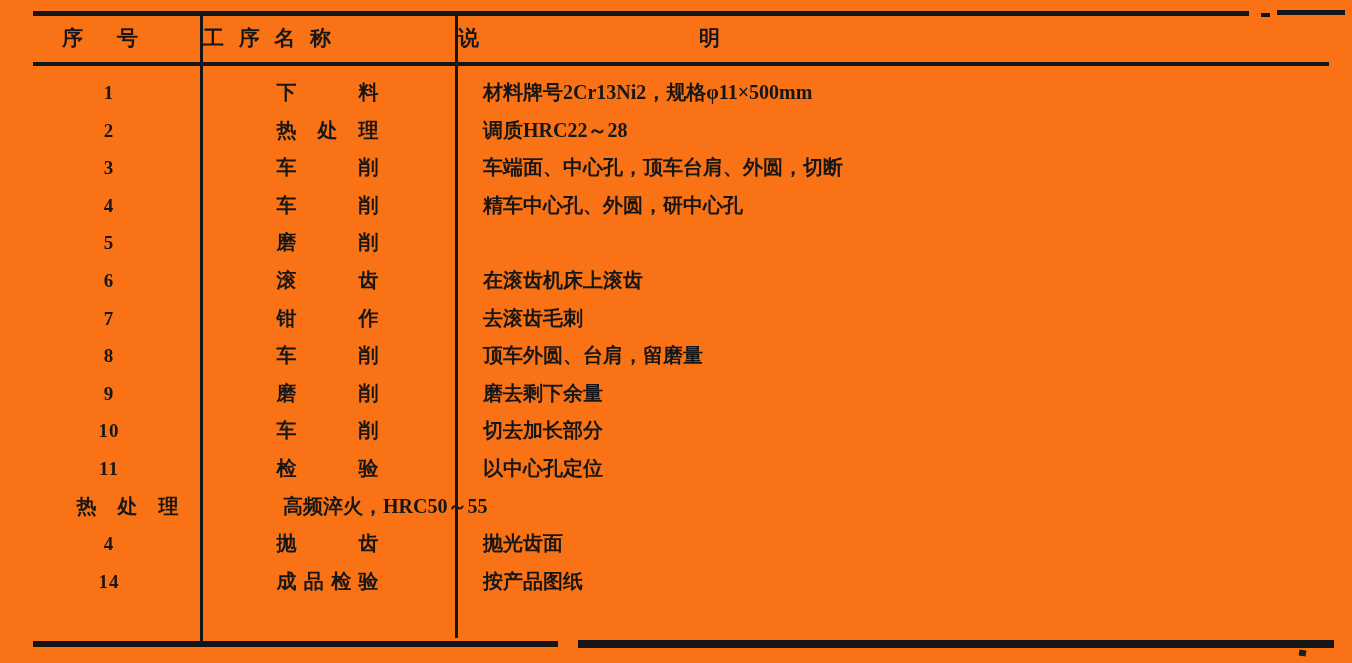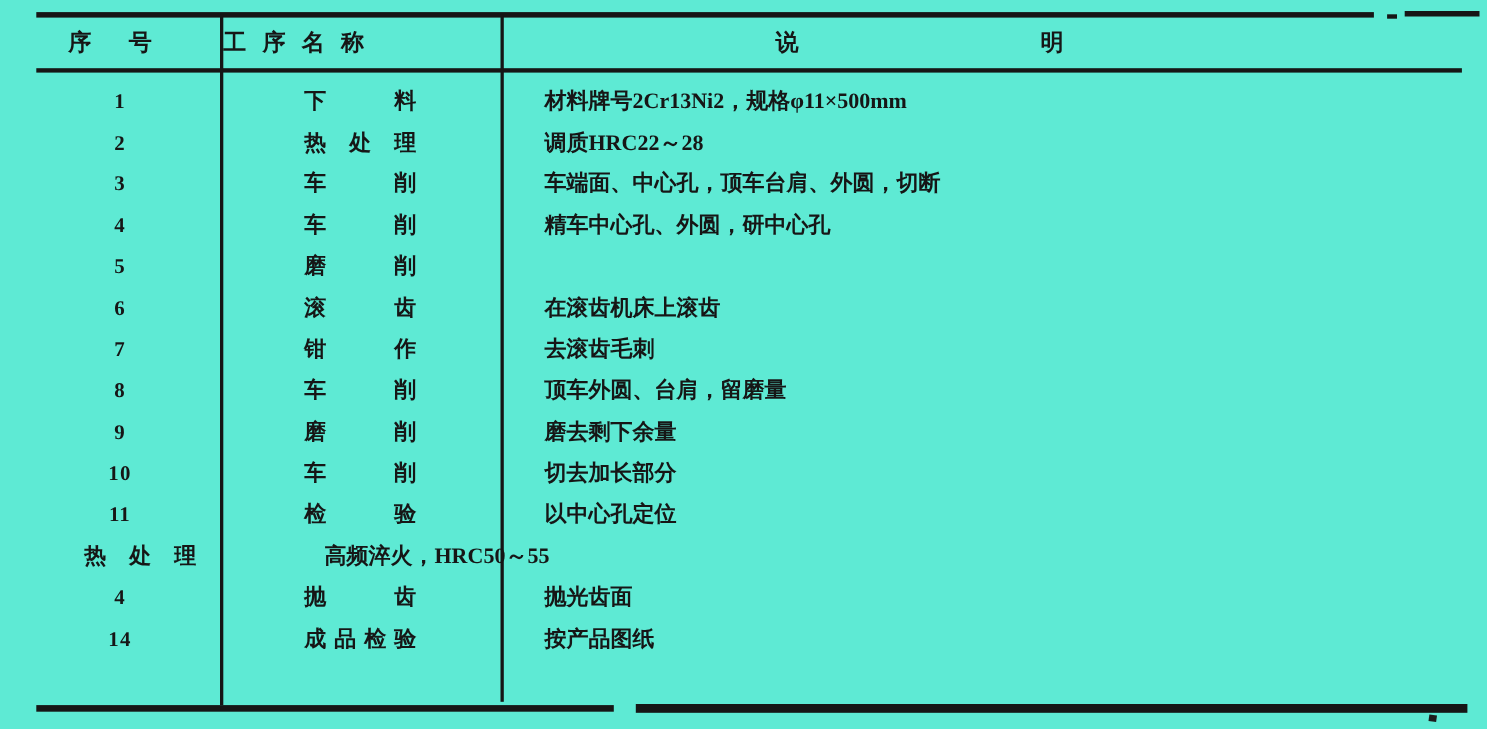--- a/index.html
+++ b/index.html
@@ -1,20 +1,20 @@
 <!DOCTYPE html>
 <html><head>
 <meta charset="utf-8">
 <style>
   html,body{margin:0;padding:0;}
   body{background:#ffffff;}
   .page{
     position:relative;
     width:1352px;height:663px;
-    background:#5eead4;
+    background:#f97316;
     overflow:hidden;
     font-family:"Liberation Serif","DejaVu Serif",serif;
     color:#161616;
     font-weight:600;
   }
   
   .hrule,.vrule,.mark{position:absolute;background:#161616;}
   .rule-top-a   {left:33px;  top:11px;  width:1216px; height:5px;}
   .rule-top-dot {left:1261px;top:13px;  width:9px;    height:4px;}
   .rule-top-b   {left:1277px;top:10px;  width:68px;   height:5px;}
@@ -26,29 +26,29 @@
   .artifact{left:1299px;top:650px;width:7px;height:6px;background:#1d1d1d;transform:rotate(8deg);}
   
   .header-cells{position:absolute;left:0;top:13px;width:100%;height:49px;font-size:21px;}
   .hcell{position:absolute;top:0;height:49px;display:flex;align-items:center;}
   .hc1{left:33px;width:167px;}
   .hc2{left:203px;width:252px;}
   .hc3{left:458px;width:875px;}
   .spread{display:inline-block;text-align:justify;text-align-last:justify;white-space:nowrap;}
   .hc1 .spread{width:76px;margin-left:29px;}
   .hc2 .spread{width:128px;}
-  .hc3 .spread{width:262px;margin-left:247px;}
+  .hc3 .spread{width:262px;}
   
   .body-rows{position:absolute;left:0;top:67px;width:100%;padding-top:7px;}
   .row{display:flex;line-height:37.6px;font-size:20px;}
   .cell-num{width:200px;box-sizing:border-box;padding-left:18px;text-align:center;
             font-size:19px;letter-spacing:1px;}
   .cell-name{width:255px;text-align:center;}
   .cell-name .spread{width:102px;}
-  .cell-desc{flex:1;padding-left:40px;}
+  .cell-desc{flex:1;margin-left:28px;}
   .desc-line{white-space:nowrap;}
   .desc-line.cont{padding-left:25px;}
 </style>
 </head>
 <body>
 
 <div class="page">
 
   <div class="hrule rule-top-a"></div>
   <div class="hrule rule-top-dot"></div>

